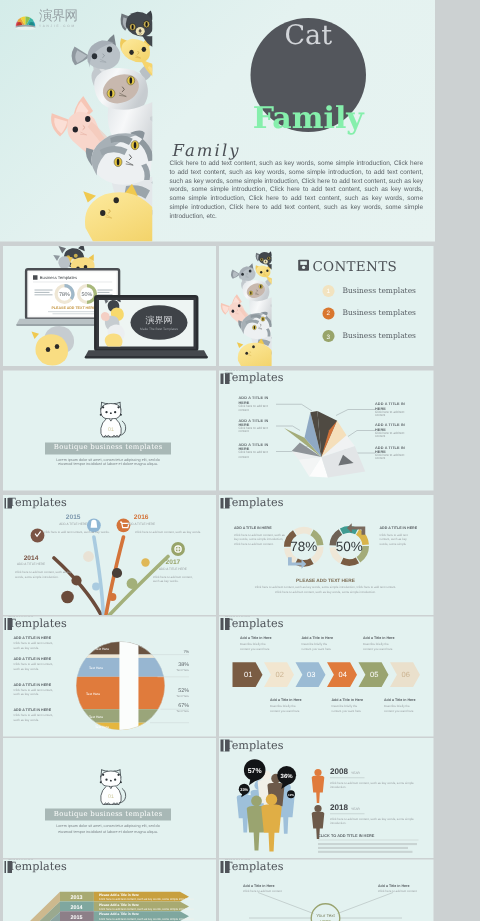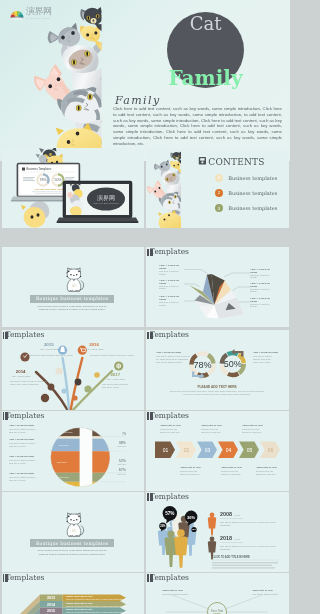--- a/index.html
+++ b/index.html
@@ -17,21 +17,21 @@
      background:#53565c;display:flex;flex-direction:column;align-items:center;justify-content:space-between;padding-top:2px;box-sizing:border-box;}
   .cc-l1{font-size:18px;color:#d2d5d9;letter-spacing:0px;line-height:19px;font-family:"DejaVu Serif",serif;}
   .cc-l2{font-size:20px;color:#86efac;letter-spacing:0px;line-height:19px;font-family:"DejaVu Serif",serif;font-weight:bold;}
   .cover-animal{position:absolute;left:115px;top:94px;font-size:11px;font-style:italic;color:#4b4f55;
      font-family:"DejaVu Serif",serif;letter-spacing:1.4px;}
   .cover-body{position:absolute;left:113px;top:106px;width:169px;font-size:4.3px;line-height:5.75px;
      color:#5b6166;text-align:justify;font-family:"Liberation Sans",sans-serif;}
   
   .sm{position:absolute;width:142.5px;height:80px;overflow:hidden;background:#e3f2f0;}
   .col1{left:1.5px;} .col2{left:146px;}
-  .r1{top:148px;text-align:right;} .r2{top:247px;} .r3{top:330px;} .r4{top:410.5px;} .r5{top:491.5px;} .r6{top:572.5px;}
+  .r1{top:164px;text-align:right;} .r2{top:247px;} .r3{top:330px;} .r4{top:410.5px;} .r5{top:491.5px;} .r6{top:572.5px;}
   .hdr{position:absolute;left:4px;top:-3px;width:120px;}
   .hdr .eb{font-size:3.6px;color:#9aa2a4;font-family:"Liberation Sans",sans-serif;letter-spacing:.3px;line-height:4px;}
   .hdr .tt{font-size:7.5px;color:#4f5359;line-height:8.5px;font-family:"DejaVu Serif",serif;}
   .hdr-ico{position:absolute;left:-3px;top:4.5px;width:5.5px;height:7.5px;background:#4f5359;}
   .hdr-ico:after{content:"";position:absolute;left:1.6px;top:0;width:1.1px;height:7.5px;background:#e3f2f0;}
   .cts-list{position:absolute;left:69px;top:22px;}
   .cts-item{display:flex;align-items:center;height:15.3px;}
   .cts-num{width:7.8px;height:7.8px;border-radius:50%;font-size:4.2px;color:#fff;
      display:flex;align-items:center;justify-content:center;font-family:"Liberation Sans",sans-serif;}
   .cts-lbl{margin-left:5.5px;font-size:5px;color:#5c6368;font-family:"DejaVu Serif",serif;}

